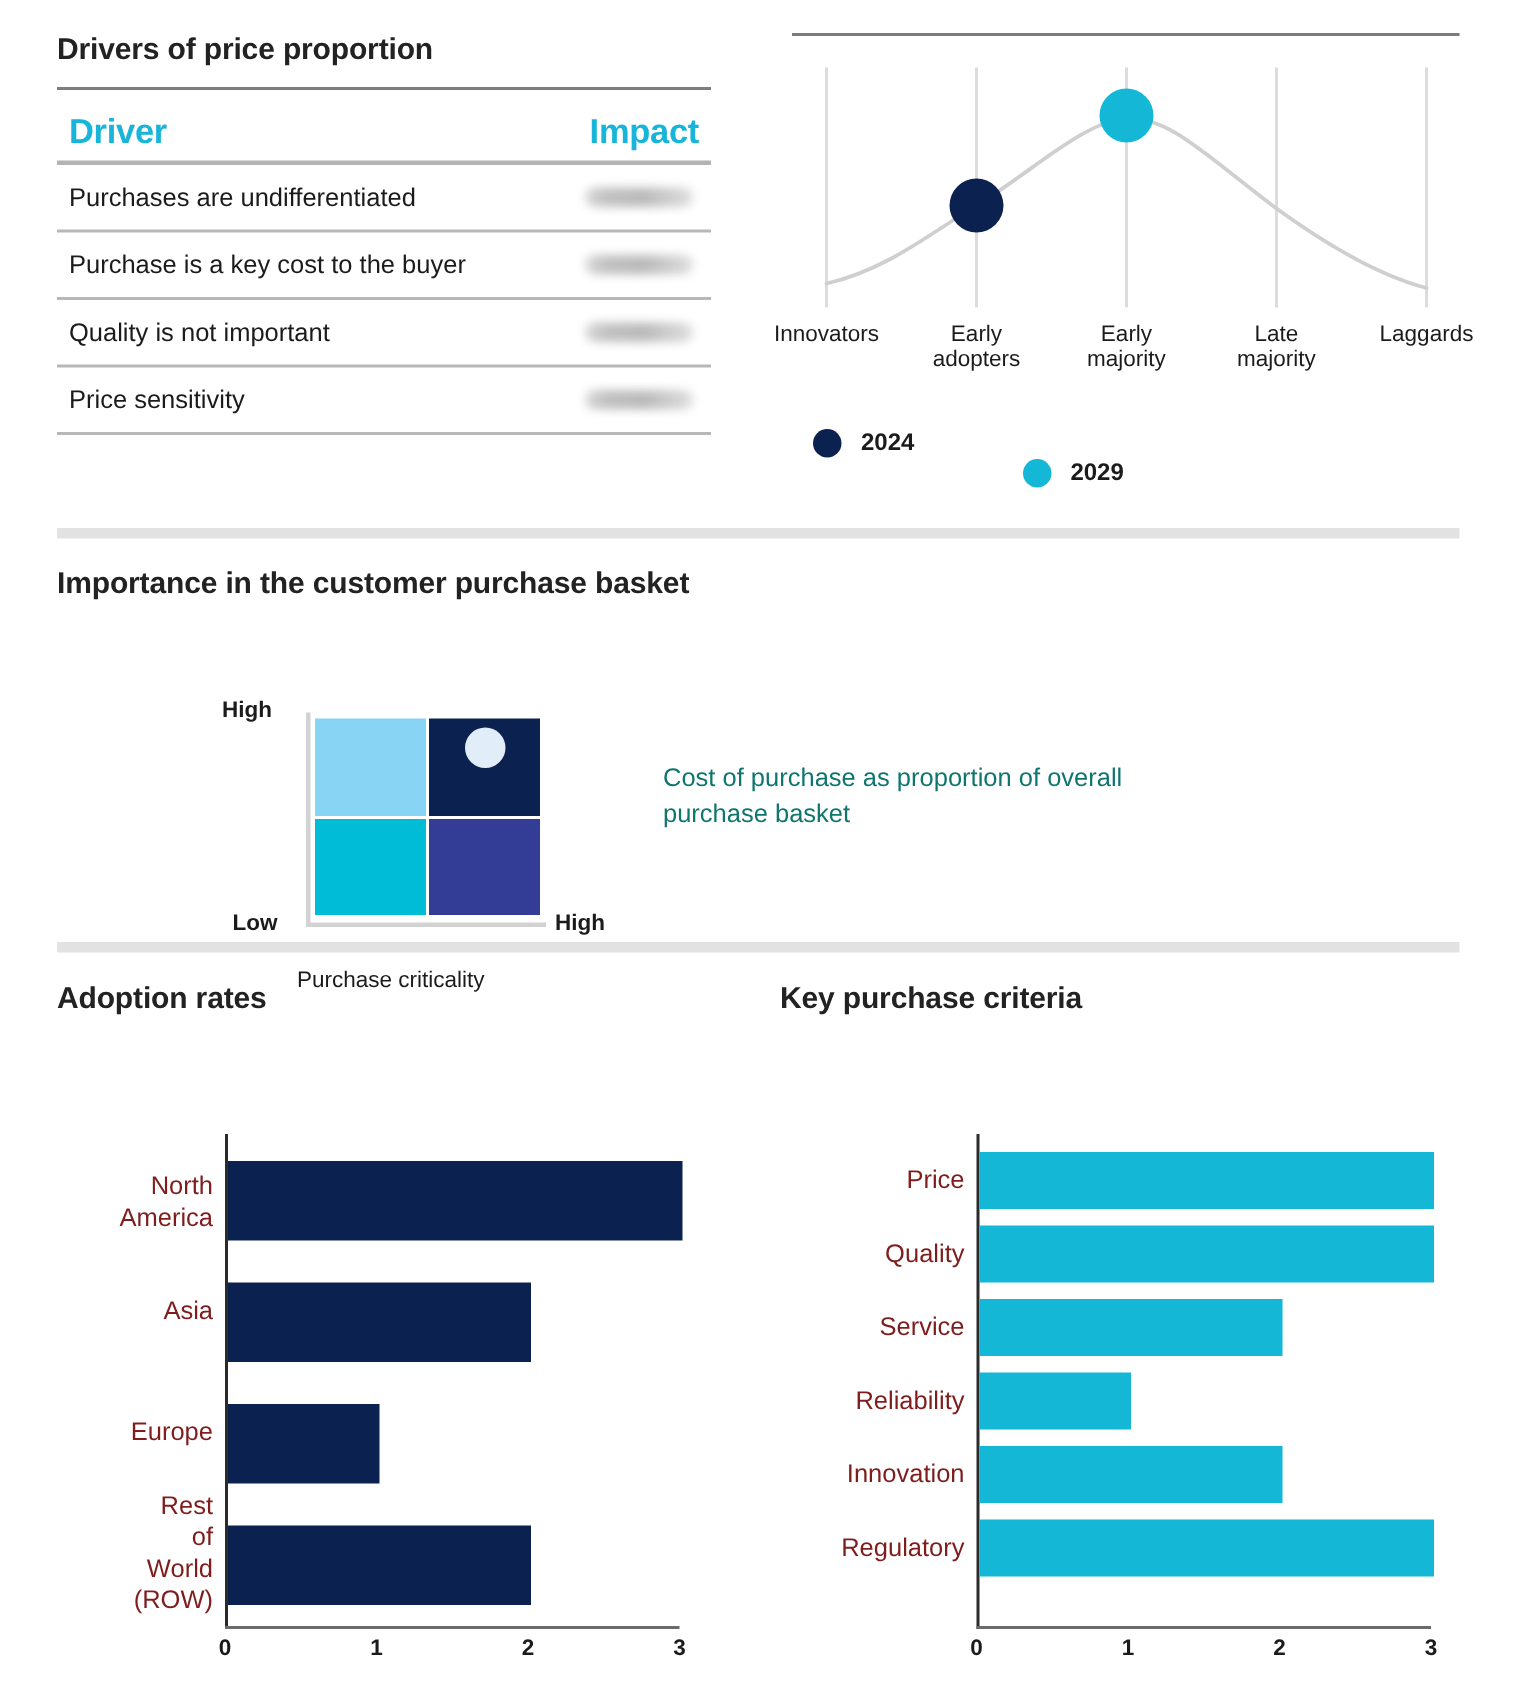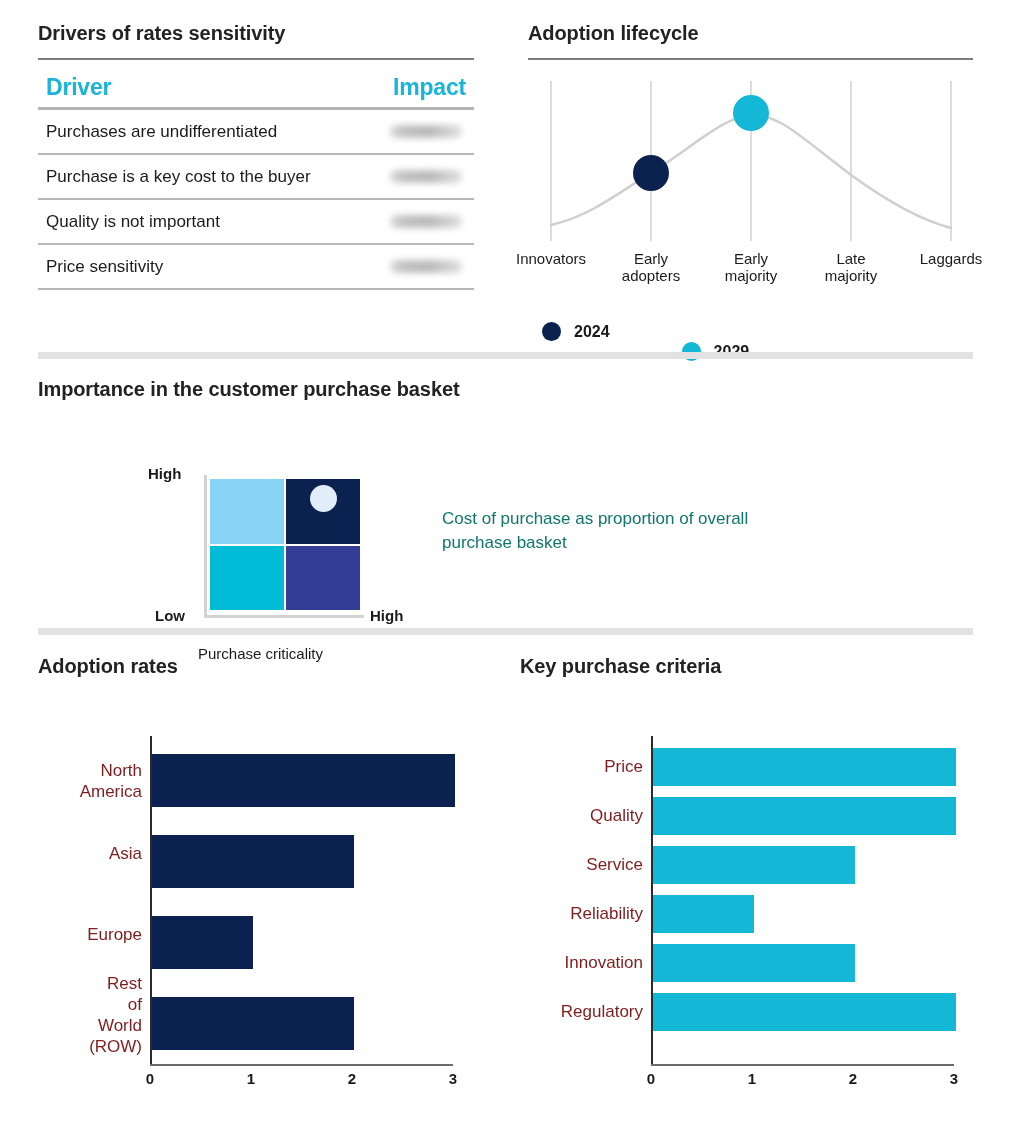--- a/index.html
+++ b/index.html
@@ -97,40 +97,40 @@
   #lbl-high-x { left: 332px; top: 182px; }
   #lbl-criticality { position: absolute; left: 160px; top: 220px; font-size: 15px; color: #1b1b1b; }
   #matrix-note {
     position: absolute; left: 404px; top: 82px; width: 360px;
     font-size: 17px; color: #0f766e; line-height: 24px;
   }
 
   
   #panel-adoption { position: absolute; left: 38px; top: 655px; width: 440px; }
   #panel-criteria { position: absolute; left: 520px; top: 655px; width: 450px; }
-  .bar-title { margin-bottom: 2px; }
+  .bar-title { margin-bottom: 22px; }
   .bar-plot { position: relative; }
   .bar-axis { position: absolute; background: #2b2b2b; }
   .bar-cat {
     position: absolute; text-align: right; font-size: 17px; color: #7f1d1d;
     line-height: 21px;
   }
   .bar-rect { position: absolute; }
   .tick {
     position: absolute; font-size: 15px; font-weight: bold; color: #1b1b1b;
     width: 40px; margin-left: -20px; text-align: center;
   }
 </style>
 </head>
 <body>
 
 <div class="page">
 
   <div id="panel-drivers">
-    <div class="sec-title" id="drivers-title">Drivers of rates sensitivity</div>
+    <div class="sec-title" id="drivers-title">Drivers of price proportion</div>
     <div class="rule-dark" id="drivers-rule"></div>
 
     <div class="tbl">
       <div class="thead">
         <span class="th driver">Driver</span>
         <span class="th impact">Impact</span>
       </div>
       <div class="thead-rule"></div>
 
       <div class="trow">
@@ -146,21 +146,20 @@
         <span class="tcell-impact"></span>
       </div>
       <div class="trow">
         <span class="tcell-driver">Price sensitivity</span>
         <span class="tcell-impact"></span>
       </div>
     </div>
   </div>
 
   <div id="panel-lifecycle">
-    <div class="sec-title" id="lifecycle-title">Adoption lifecycle</div>
     <div class="rule-dark" id="lifecycle-rule"></div>
 
     <div id="lifecycle-plot">
       <svg width="445" height="175">
         <g>
           <line x1="23" y1="8" x2="23" y2="168" stroke="#dcdcdc" stroke-width="2"></line>
           <line x1="123" y1="8" x2="123" y2="168" stroke="#dcdcdc" stroke-width="2"></line>
           <line x1="223" y1="8" x2="223" y2="168" stroke="#dcdcdc" stroke-width="2"></line>
           <line x1="323" y1="8" x2="323" y2="168" stroke="#dcdcdc" stroke-width="2"></line>
           <line x1="423" y1="8" x2="423" y2="168" stroke="#dcdcdc" stroke-width="2"></line>

